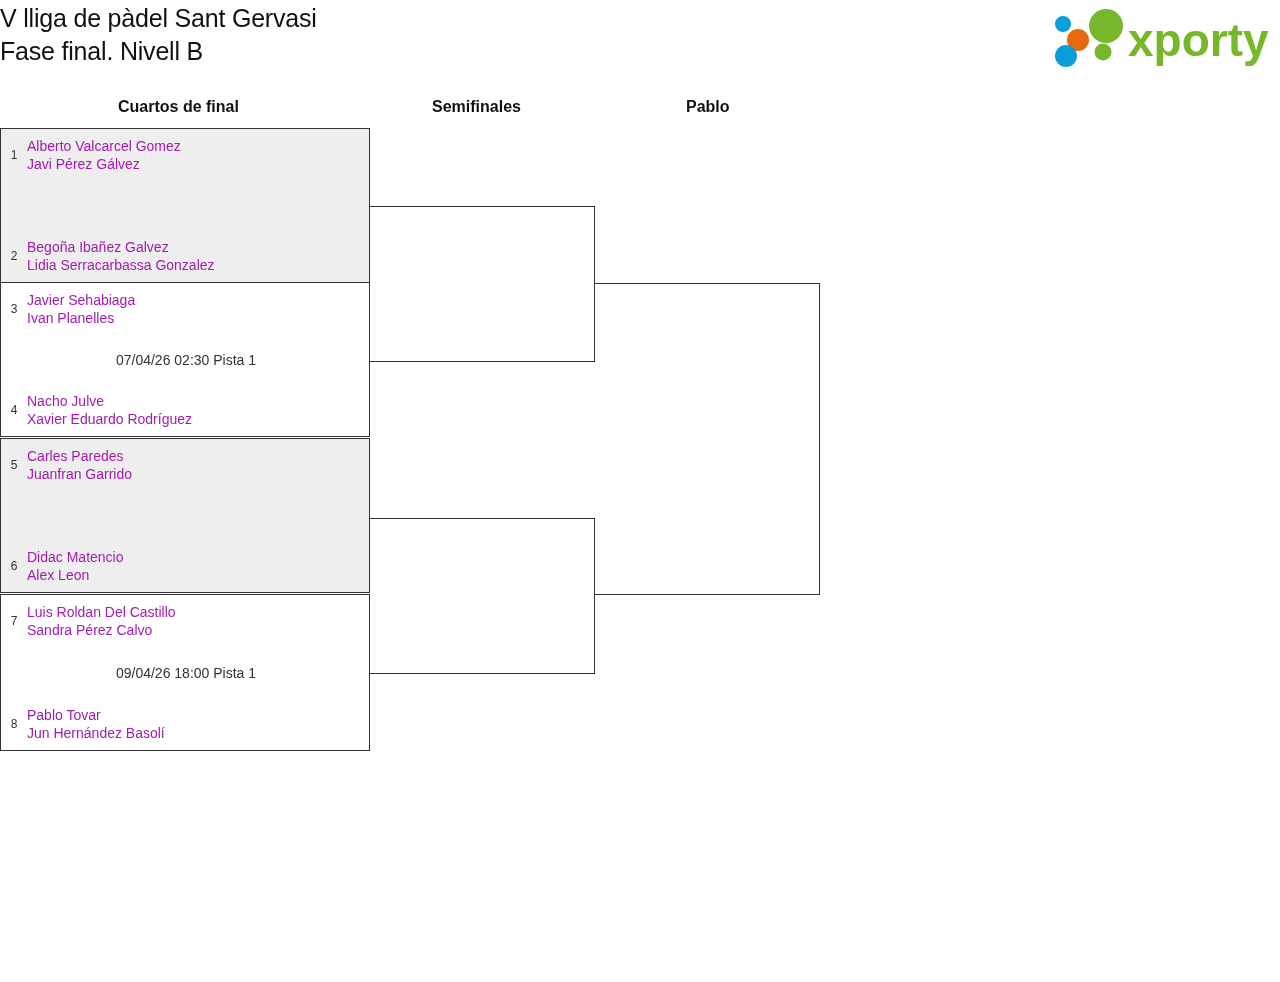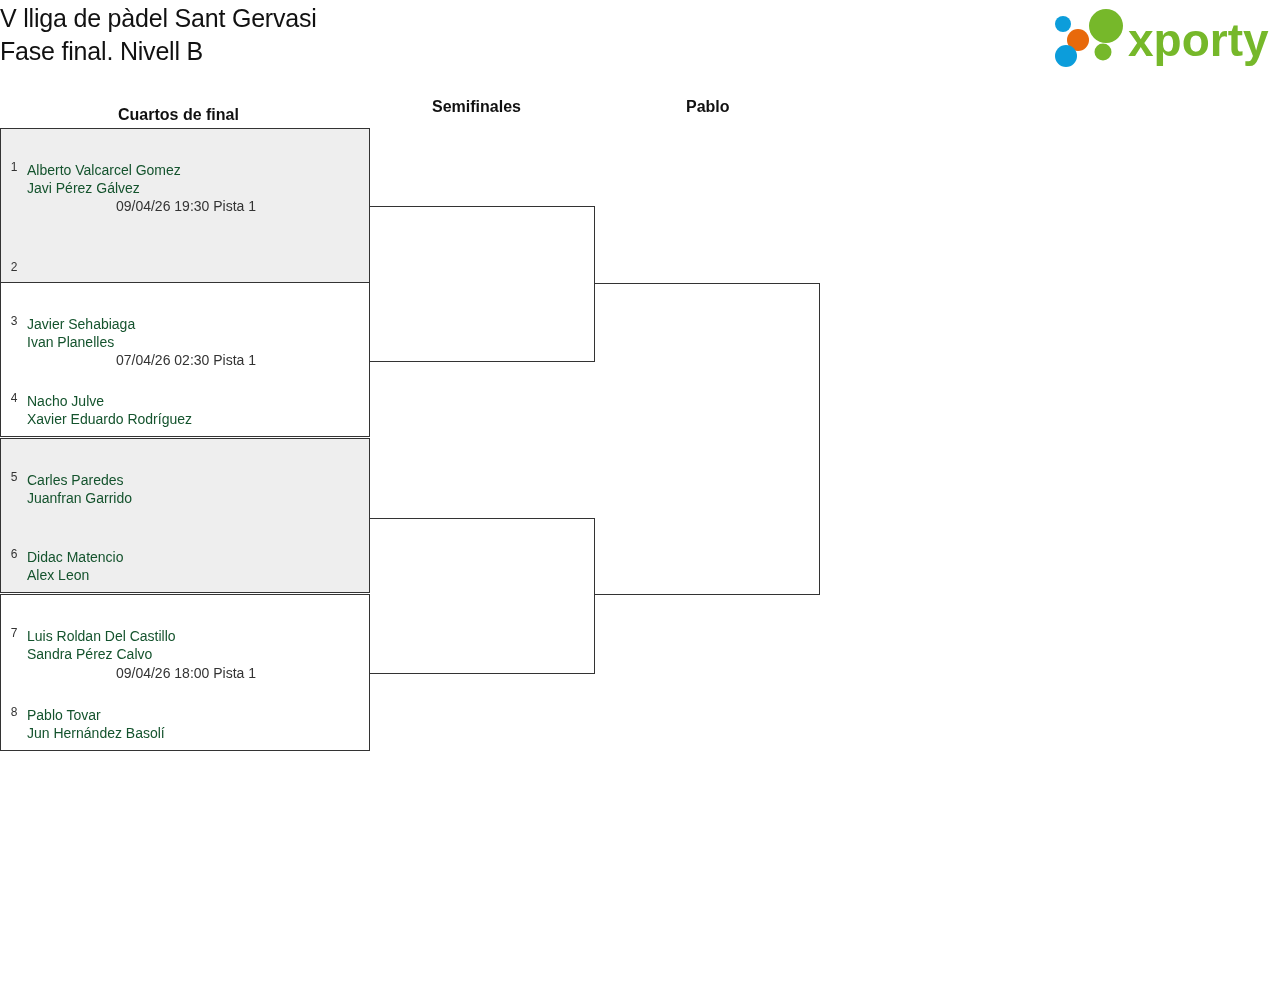--- a/index.html
+++ b/index.html
@@ -47,21 +47,21 @@
   #brand-logo svg { display: block; }
 
   
   .round-heading {
     position: absolute;
     font-size: 16px;
     font-weight: bold;
     color: #111111;
     white-space: nowrap;
   }
-  #round-heading-qf { left: 118px; top: 106px; }
+  #round-heading-qf { left: 118px; top: 98px; }
   #round-heading-sf { left: 432px; top: 98px; }
   #round-heading-f  { left: 686px; top: 98px; }
 
   
   #bracket {
     position: absolute;
     left: 0;
     top: 0;
     width: 1280px;
     height: 982px;
@@ -95,23 +95,22 @@
   .seed {
     width: 26px;
     text-align: center;
     font-size: 12px;
     color: #333333;
     flex: 0 0 26px;
   }
   .players {
     font-size: 14px;
     line-height: 18px;
-    color: #14532d;
+    color: #a21caf;
     white-space: pre-line;
-    margin-top: 24px;
   }
 
   .match-info {
     position: absolute;
     left: 0;
     width: 370px;
     top: 50%;
     transform: translateY(-50%);
     text-align: center;
     font-size: 14px;
@@ -152,23 +151,24 @@
 <div class="round-heading" id="round-heading-f">Pablo</div>
 
 <div id="bracket">
 
   <div class="match m1 shaded">
     <div class="team team-top">
       <span class="seed">1</span>
       <span class="players">Alberto Valcarcel Gomez
 Javi Pérez Gálvez</span>
     </div>
-    <div class="match-info">09/04/26 19:30 Pista 1</div>
     <div class="team team-bottom">
       <span class="seed">2</span>
+      <span class="players">Begoña Ibañez Galvez
+Lidia Serracarbassa Gonzalez</span>
     </div>
   </div>
 
   <div class="match m2">
     <div class="team team-top">
       <span class="seed">3</span>
       <span class="players">Javier Sehabiaga
 Ivan Planelles</span>
     </div>
     <div class="match-info">07/04/26 02:30 Pista 1</div>

